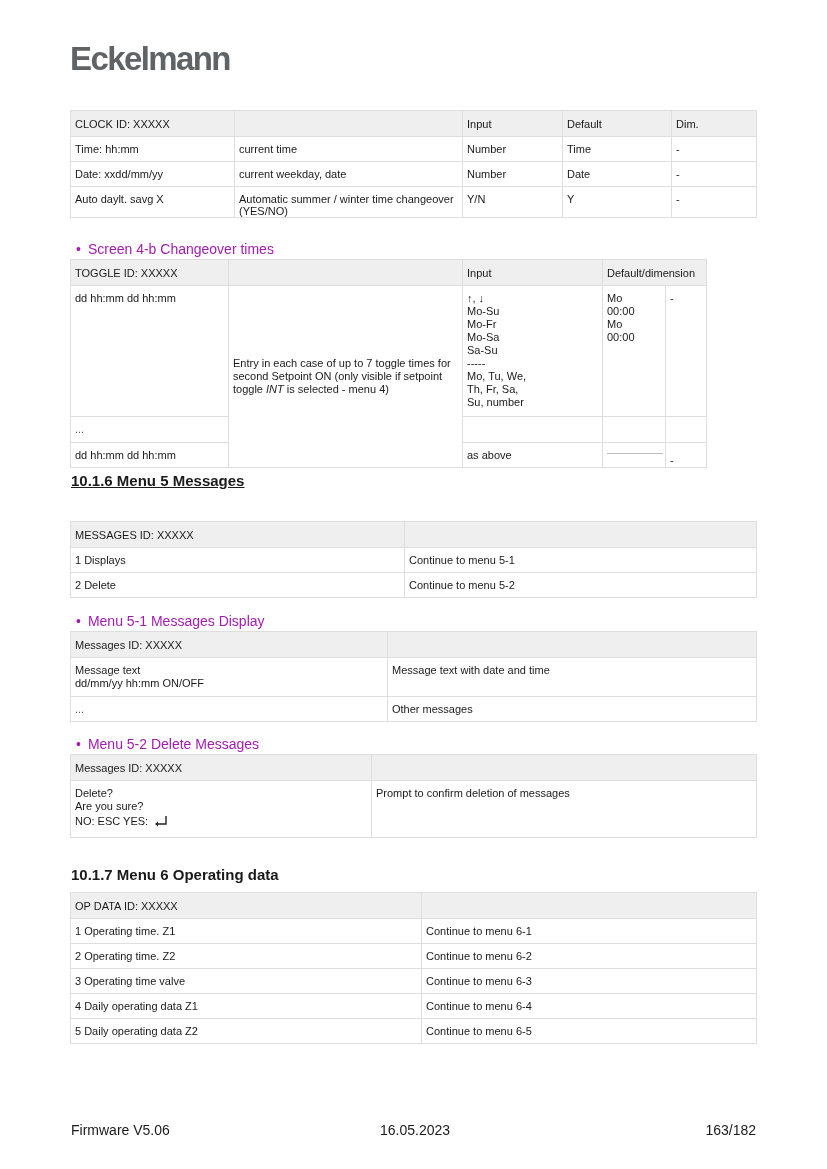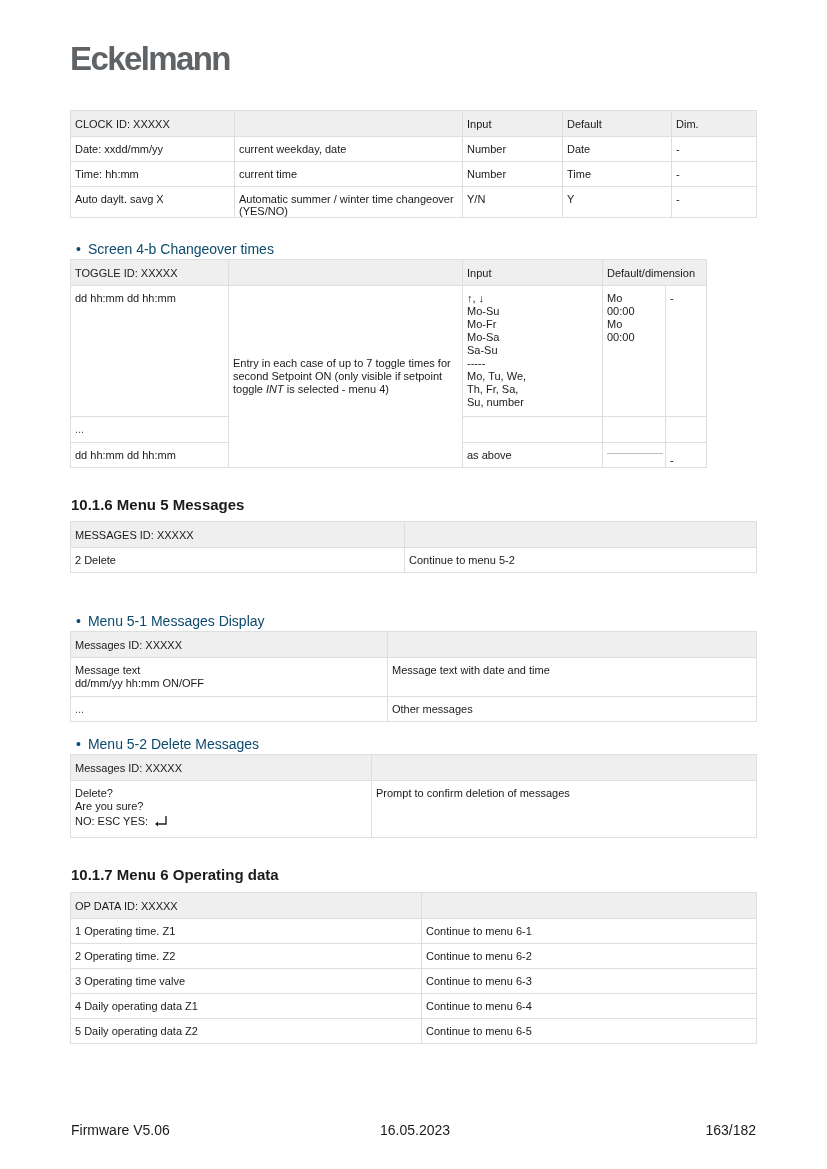--- a/index.html
+++ b/index.html
@@ -4,21 +4,21 @@
 <style>
   html, body { margin: 0; padding: 0; background: #ffffff; }
   body { width: 827px; height: 1169px; position: relative; overflow: hidden;
          font-family: "Liberation Sans", sans-serif; color: #1a1a1a; }
   .logo { position: absolute; left: 70px; top: 40px; font-family: "Liberation Sans", sans-serif;
           font-weight: bold; font-size: 33px; letter-spacing: -1.6px; color: #5f6366; }
   table { border-collapse: collapse; position: absolute; font-size: 11px; table-layout: fixed; }
   td, th { border: 1px solid #dedede; padding: 0 4px; vertical-align: top; text-align: left; }
   th { background: #efefef; font-weight: normal; height: 25px; vertical-align: middle; }
   td { padding-top: 6px; }
-  .bullet { position: absolute; left: 76px; font-size: 14px; color: #0c4a6e; }
+  .bullet { position: absolute; left: 76px; font-size: 14px; color: #a21caf; }
   .bullet .dot { display: inline-block; margin-right: 7px; }
   .h2 { position: absolute; left: 71px; font-size: 15px; font-weight: bold; }
   .footer { position: absolute; top: 1122px; font-size: 14px; }
   .vmid { vertical-align: middle; padding-top: 0; }
   .line { display: block; width: 56px; border-top: 1px solid #bdbdbd; margin-top: 2px; }
   .enter-icon { display: inline-block; vertical-align: middle; margin-left: 6px; }
 </style>
 </head>
 <body>
 
@@ -34,31 +34,31 @@
     </colgroup>
   <tbody>
       <tr>
     <th>CLOCK ID: XXXXX</th>
     <th></th>
     <th>Input</th>
     <th>Default</th>
     <th>Dim.</th>
   </tr>
   <tr style="height:25px">
+    <td>Time: hh:mm</td>
+    <td>current time</td>
+    <td>Number</td>
+    <td>Time</td>
+    <td>-</td>
+  </tr>
+  <tr style="height:25px">
     <td>Date: xxdd/mm/yy</td>
     <td>current weekday, date</td>
     <td>Number</td>
     <td>Date</td>
-    <td>-</td>
-  </tr>
-  <tr style="height:25px">
-    <td>Time: hh:mm</td>
-    <td>current time</td>
-    <td>Number</td>
-    <td>Time</td>
     <td>-</td>
   </tr>
   <tr style="height:22px">
     <td>Auto daylt. savg X</td>
     <td>Automatic summer / winter time changeover (YES/NO)</td>
     <td>Y/N</td>
     <td>Y</td>
     <td>-</td>
   </tr>
 </tbody>
@@ -116,30 +116,34 @@
     <td>dd hh:mm dd hh:mm</td>
     <td>as above</td>
     <td style="padding-top:8px;">
           <span class="line"></span>
         </td>
     <td style="padding-top:11px;">-</td>
   </tr>
 </tbody>
   </table>
 
-<div class="h2" style="top:496px;">10.1.6  Menu 5 Messages</div>
+<div class="h2" style="top:472px;text-decoration:underline;">10.1.6  Menu 5 Messages</div>
 <table style="left:70px; top:521px; width:686px;">
   <colgroup>
       <col style="width:334px">
       <col style="width:352px">
     </colgroup>
   <tbody>
       <tr>
     <th>MESSAGES ID: XXXXX</th>
     <th></th>
+  </tr>
+  <tr style="height:25px">
+    <td>1 Displays</td>
+    <td>Continue to menu 5-1</td>
   </tr>
   <tr style="height:25px">
     <td>2 Delete</td>
     <td>Continue to menu 5-2</td>
   </tr>
 </tbody>
   </table>
 
 <div class="bullet" style="top:613px;">
   <span class="dot">•</span><span>Menu 5-1 Messages Display</span>

